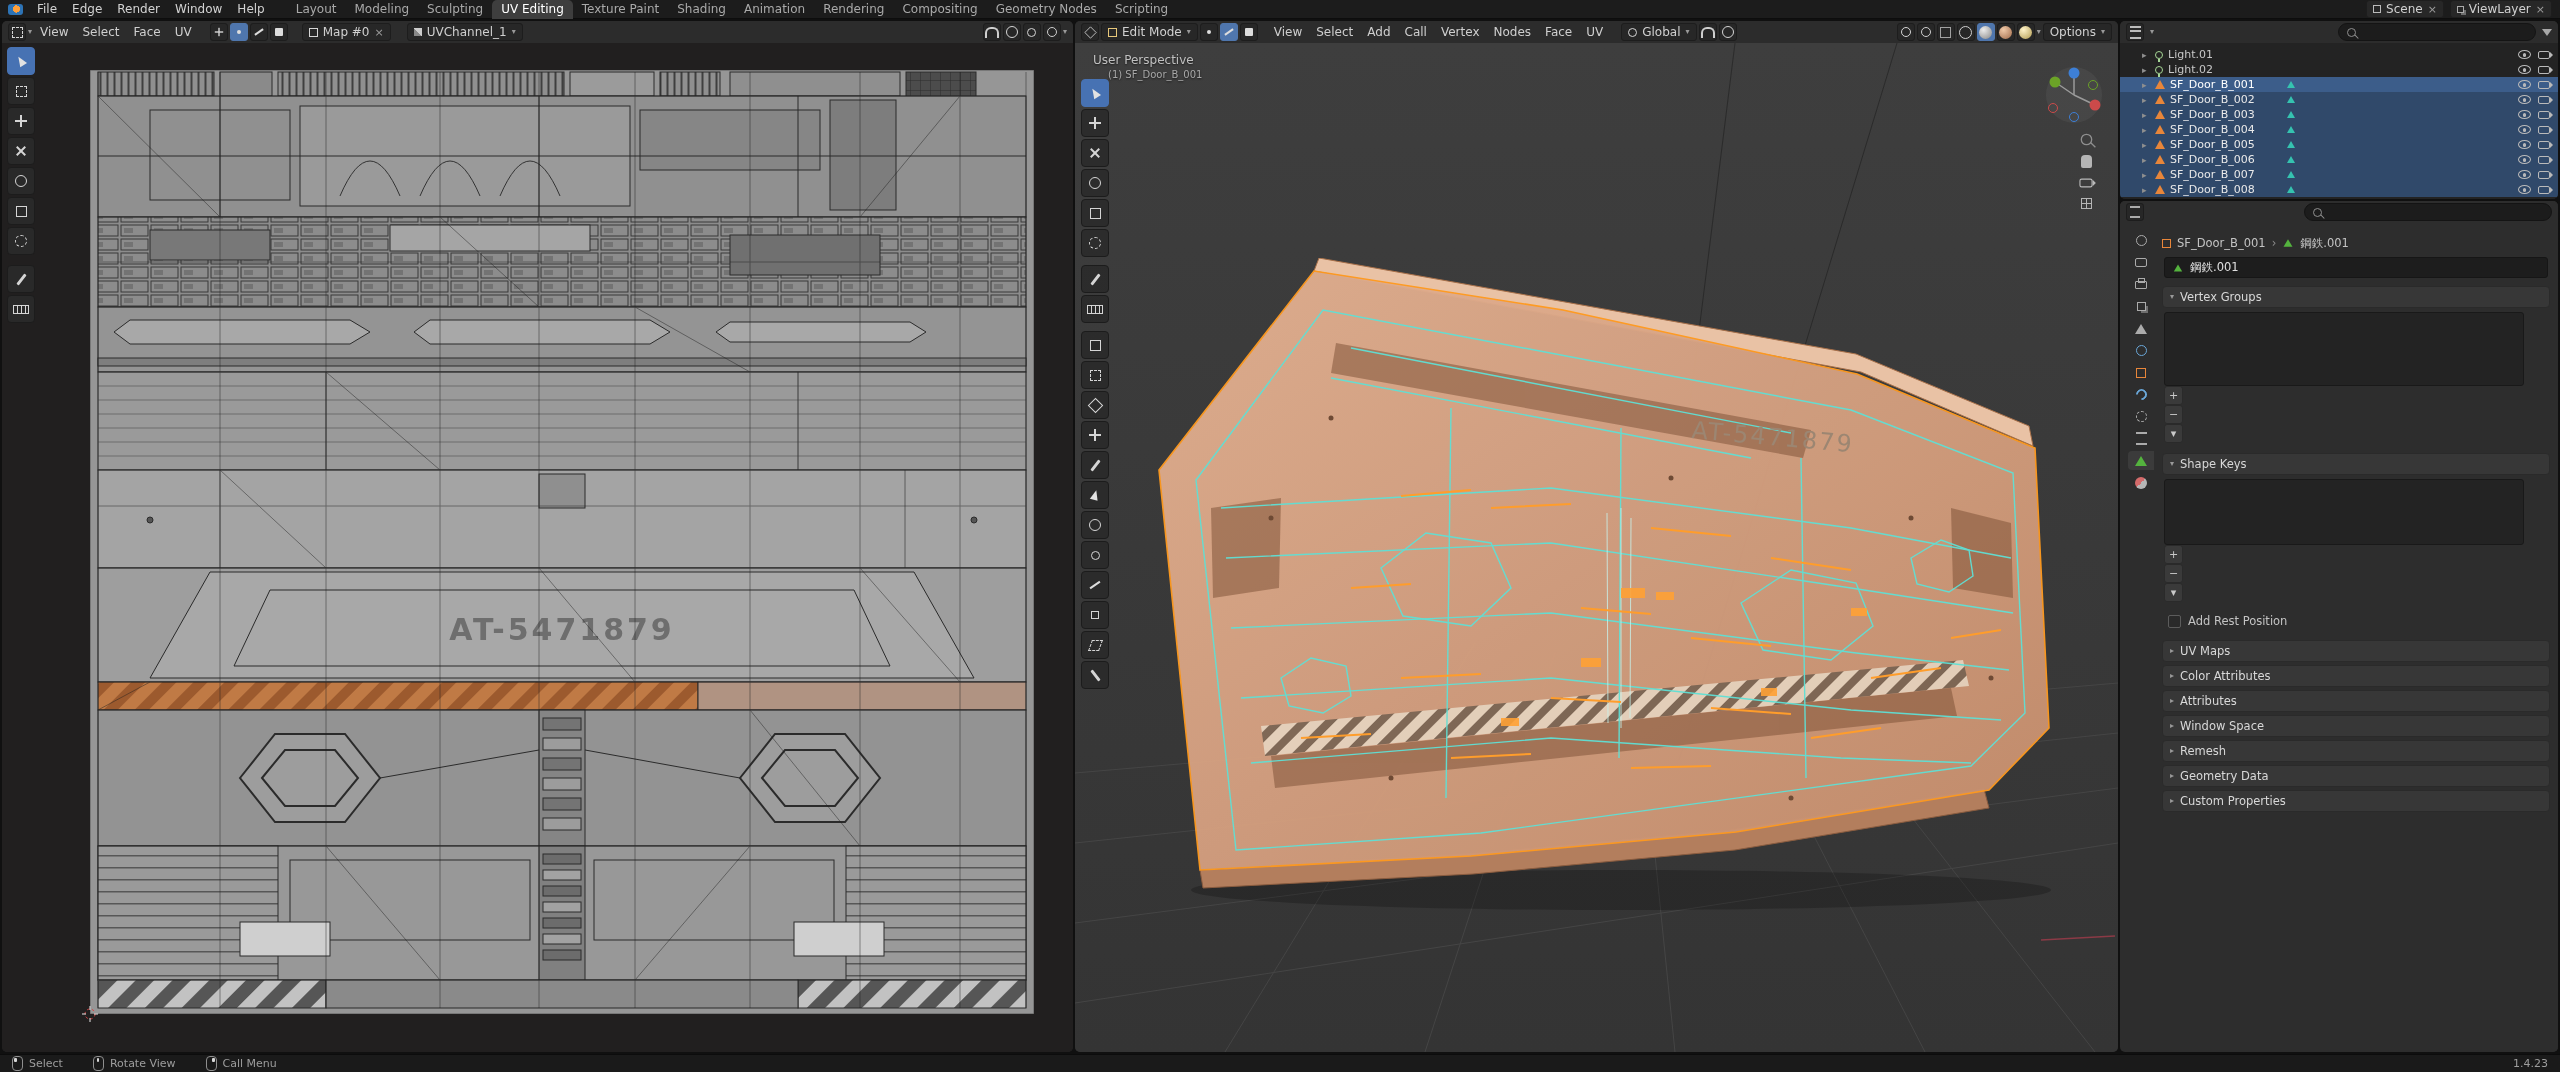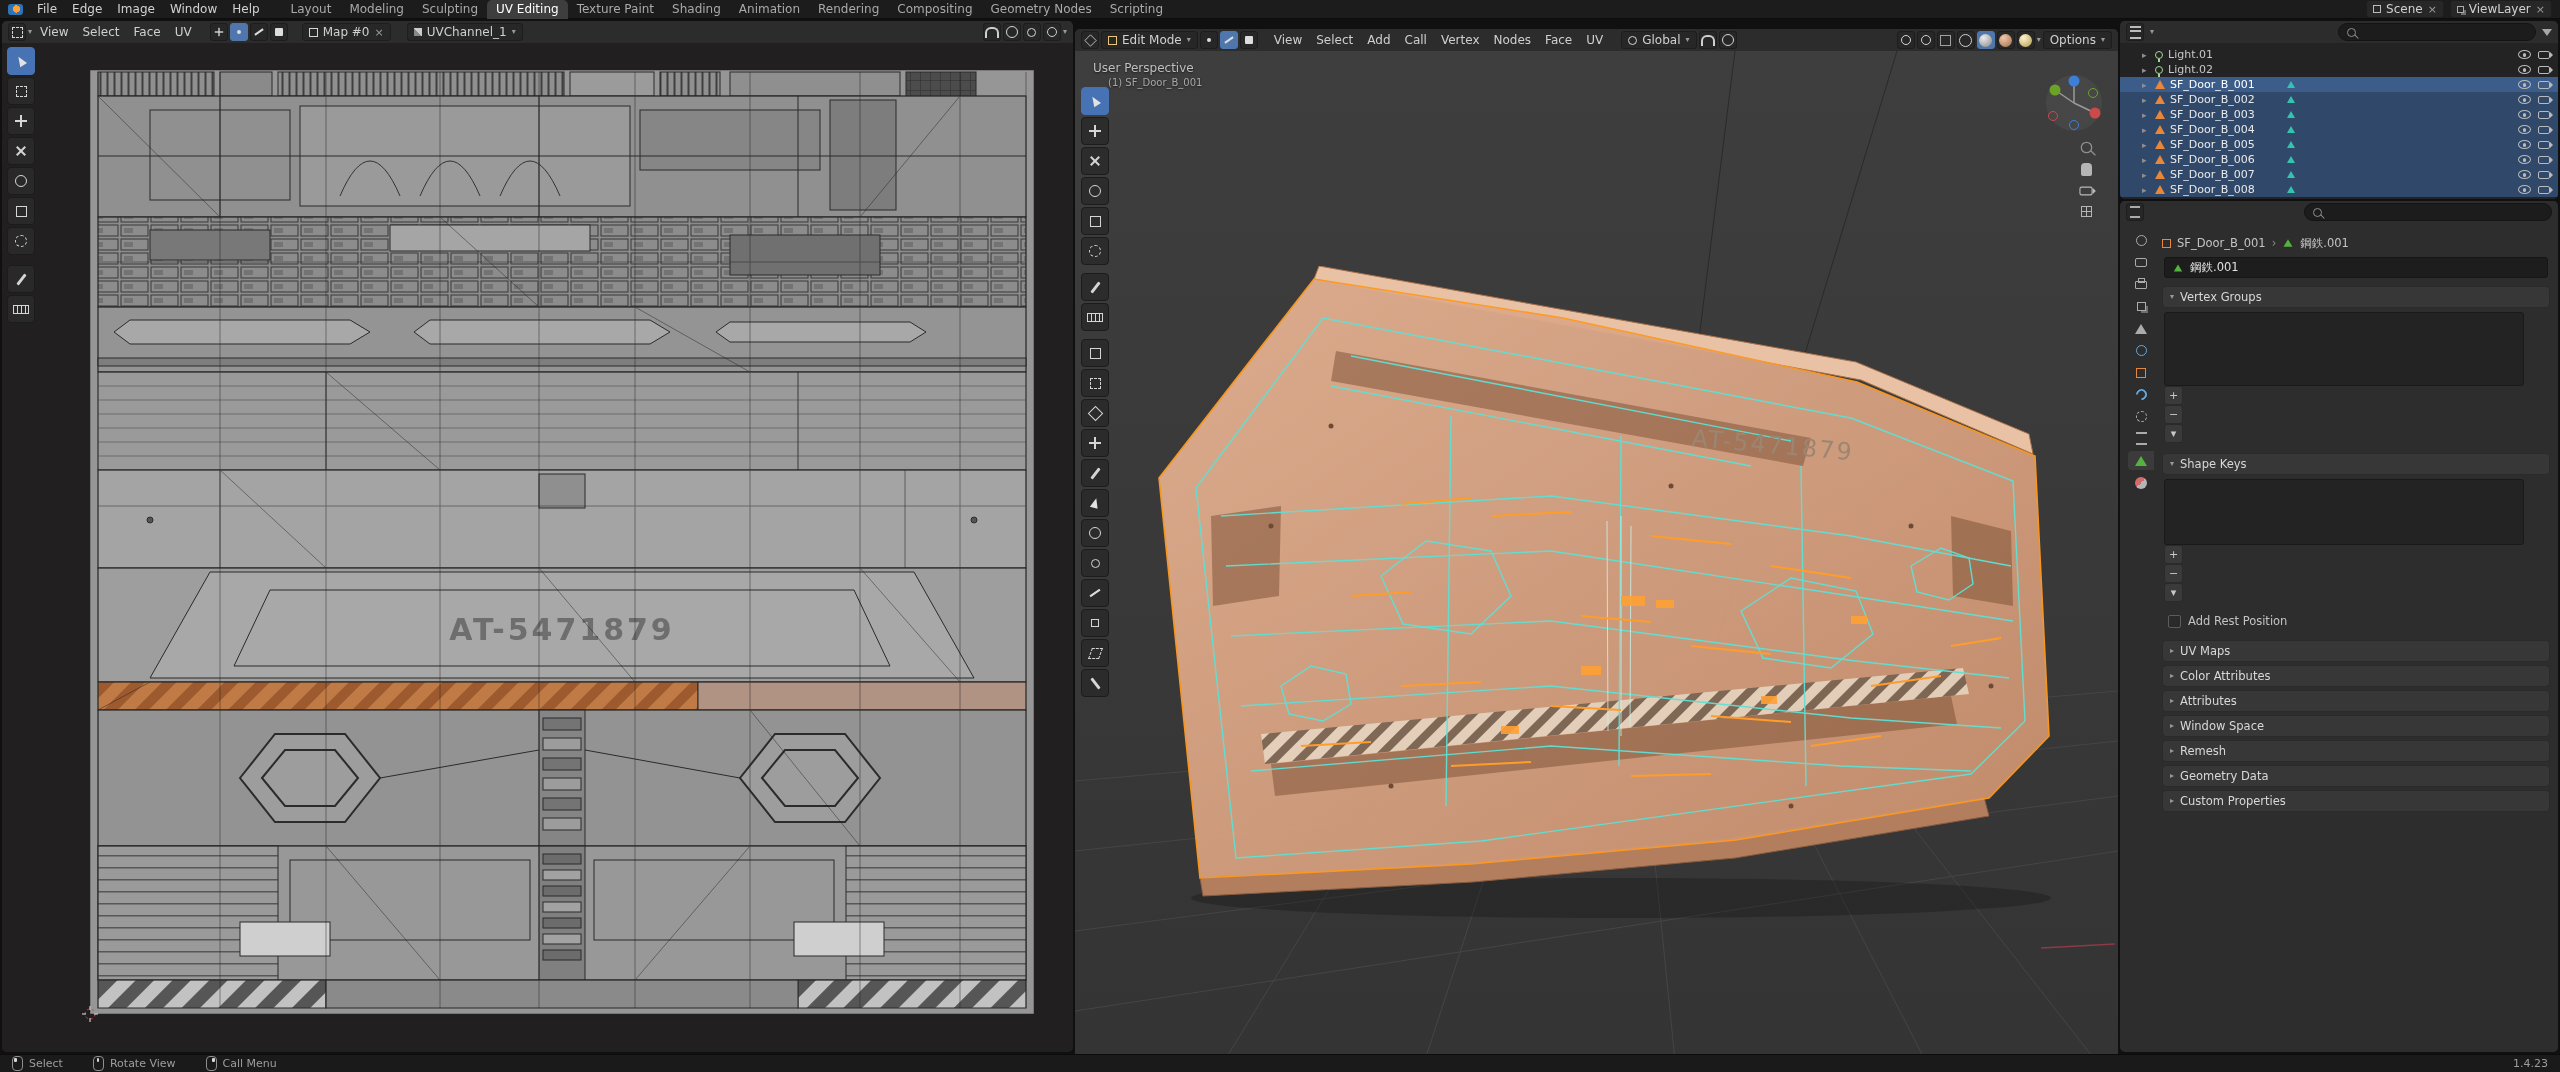--- a/index.html
+++ b/index.html
@@ -109,21 +109,21 @@
 </style>
 </head>
 <body>
 
 <div id="app">
 
   <div class="topbar">
     <span class="logo"></span>
     <span class="menu-item">File</span>
     <span class="menu-item">Edge</span>
-    <span class="menu-item">Image</span>
+    <span class="menu-item">Render</span>
     <span class="menu-item">Window</span>
     <span class="menu-item">Help</span>
     <div class="ws-wrap">
       <span class="ws-tab">Layout</span>
       <span class="ws-tab">Modeling</span>
       <span class="ws-tab">Sculpting</span>
       <span class="ws-tab active">UV Editing</span>
       <span class="ws-tab">Texture Paint</span>
       <span class="ws-tab">Shading</span>
       <span class="ws-tab">Animation</span>
@@ -366,21 +366,21 @@
         <div class="tbtn" style="margin-top:8px">
             <span class="sh-pen"></span>
           </div>
         <div class="tbtn">
             <span class="sh-ru"></span>
           </div>
       </div>
     </div>
   </section>
 
-  <section class="ed" style="left:1075px;top:21px;width:1043px;height:1031px;margin-top:8px;">
+  <section class="ed" style="left:1075px;top:21px;width:1043px;height:1031px;">
     <div class="ed-header">
       <div class="mini">
           <span class="sh-sq" style="transform:rotate(45deg) scale(.8)"></span>
         </div>
       <div class="dd">
         <span class="sh-sq" style="width:7px;height:7px;border-color:#e8c87a"></span>
         <span>Edit Mode</span>
         <span class="caret">▾</span>
       </div>
       <div class="mini">

